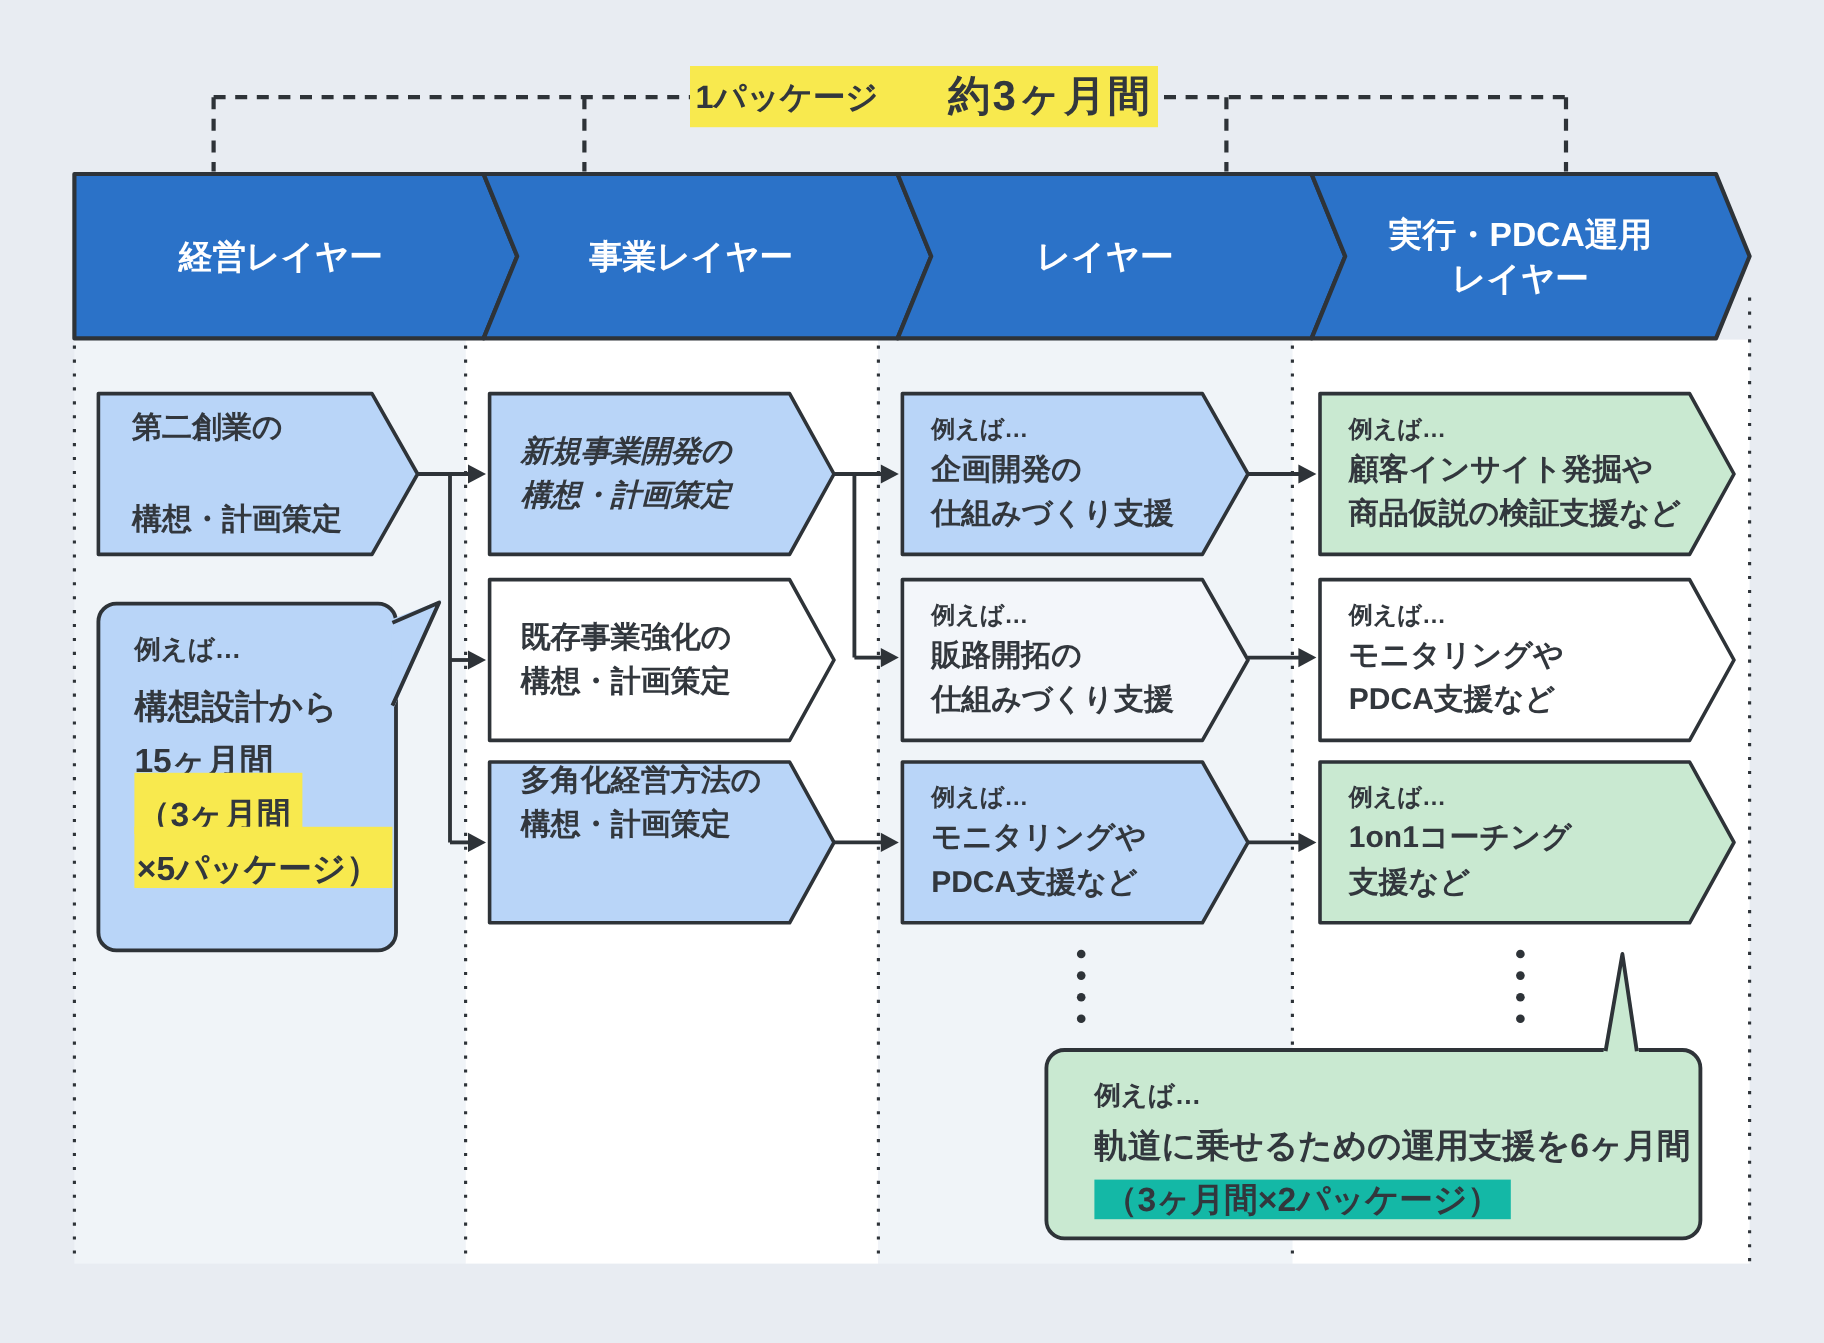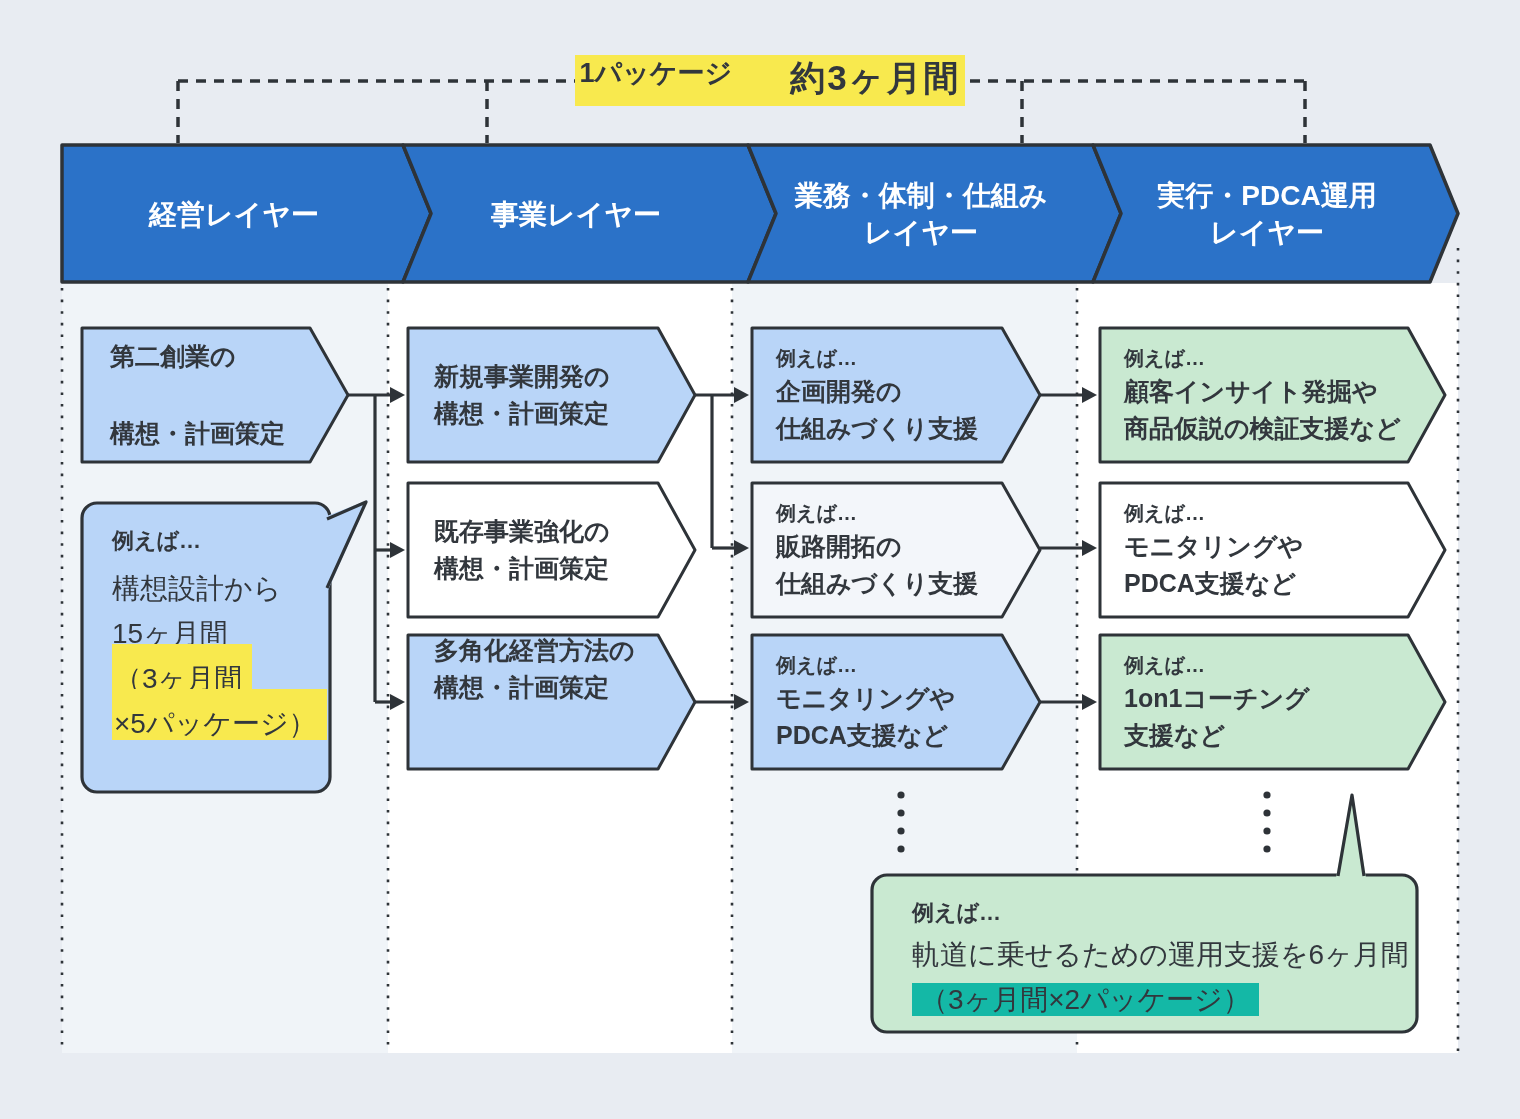--- a/index.html
+++ b/index.html
@@ -6,38 +6,38 @@
   .stage{
     position:relative;width:1520px;height:1119px;overflow:hidden;
     background:#e8ecf2;
     font-family:"Liberation Sans","DejaVu Sans",sans-serif;
     color:#32373d;
   }
   .band{position:absolute;top:283px;height:770px;}
   svg.layer{position:absolute;left:0;top:0;}
   .abs{position:absolute;}
   .badge{
-    display:flex;justify-content:center;gap:14px;
+    display:flex;align-items:center;justify-content:center;gap:14px;
     font-weight:bold;
   }
   .badge .pfx{font-size:27px;}
   .badge .main{font-size:35px;letter-spacing:2px;margin-left:44px;}
   .hdr{
     transform:translate(-50%,-50%);
     color:#fff;font-weight:bold;font-size:28px;line-height:37px;
     text-align:center;white-space:nowrap;
   }
   .boxtxt{
     display:flex;flex-direction:column;justify-content:center;
     height:134px;
   }
   .boxtxt .intro{font-size:20px;font-weight:bold;line-height:30px;}
   .boxtxt .ln{font-size:25px;font-weight:bold;line-height:37px;white-space:nowrap;}
   .bubtxt .intro{font-size:22px;font-weight:bold;line-height:34px;margin-bottom:8px;}
-  .bubtxt .ln{font-size:28px;font-weight:normal;line-height:45px;white-space:nowrap;}
+  .bubtxt .ln{font-size:28px;font-weight:bold;line-height:45px;white-space:nowrap;}
   .hl{background:#f8e94e;padding:19px 10px 1px 2px;}
   .hl2{background:#14b8a6;padding:1px 8px;}
 </style>
 </head>
 <body>
 
 <div class="stage">
 
   <div class="band" style="left:62px;width:326px;background:#f0f4f8;"></div>
   <div class="band" style="left:388px;width:344px;background:#ffffff;"></div>
@@ -136,34 +136,33 @@
     <span class="main">約3ヶ月間</span>
   </div>
 
   <div class="abs hdr" style="left:234px;top:214px;">
     <div>経営レイヤー</div>
   </div>
   <div class="abs hdr" style="left:576px;top:214px;">
     <div>事業レイヤー</div>
   </div>
   <div class="abs hdr" style="left:921px;top:214px;">
-    <div>業務・体制・仕組み</div>
     <div>レイヤー</div>
   </div>
   <div class="abs hdr" style="left:1267px;top:214px;">
     <div>実行・PDCA運用</div>
     <div>レイヤー</div>
   </div>
 
   <div class="abs boxtxt" style="left:110px;top:328px;gap:40px;">
     <div class="ln">第二創業の</div>
     <div class="ln">構想・計画策定</div>
   </div>
 
-  <div class="abs boxtxt" style="left:434px;top:328px;">
+  <div class="abs boxtxt" style="left:434px;top:328px;font-style:italic;">
     <div class="ln">新規事業開発の</div>
     <div class="ln">構想・計画策定</div>
   </div>
   <div class="abs boxtxt" style="left:434px;top:483px;">
     <div class="ln">既存事業強化の</div>
     <div class="ln">構想・計画策定</div>
   </div>
   <div class="abs boxtxt" style="left:434px;top:602px;">
     <div class="ln">多角化経営方法の</div>
     <div class="ln">構想・計画策定</div>

